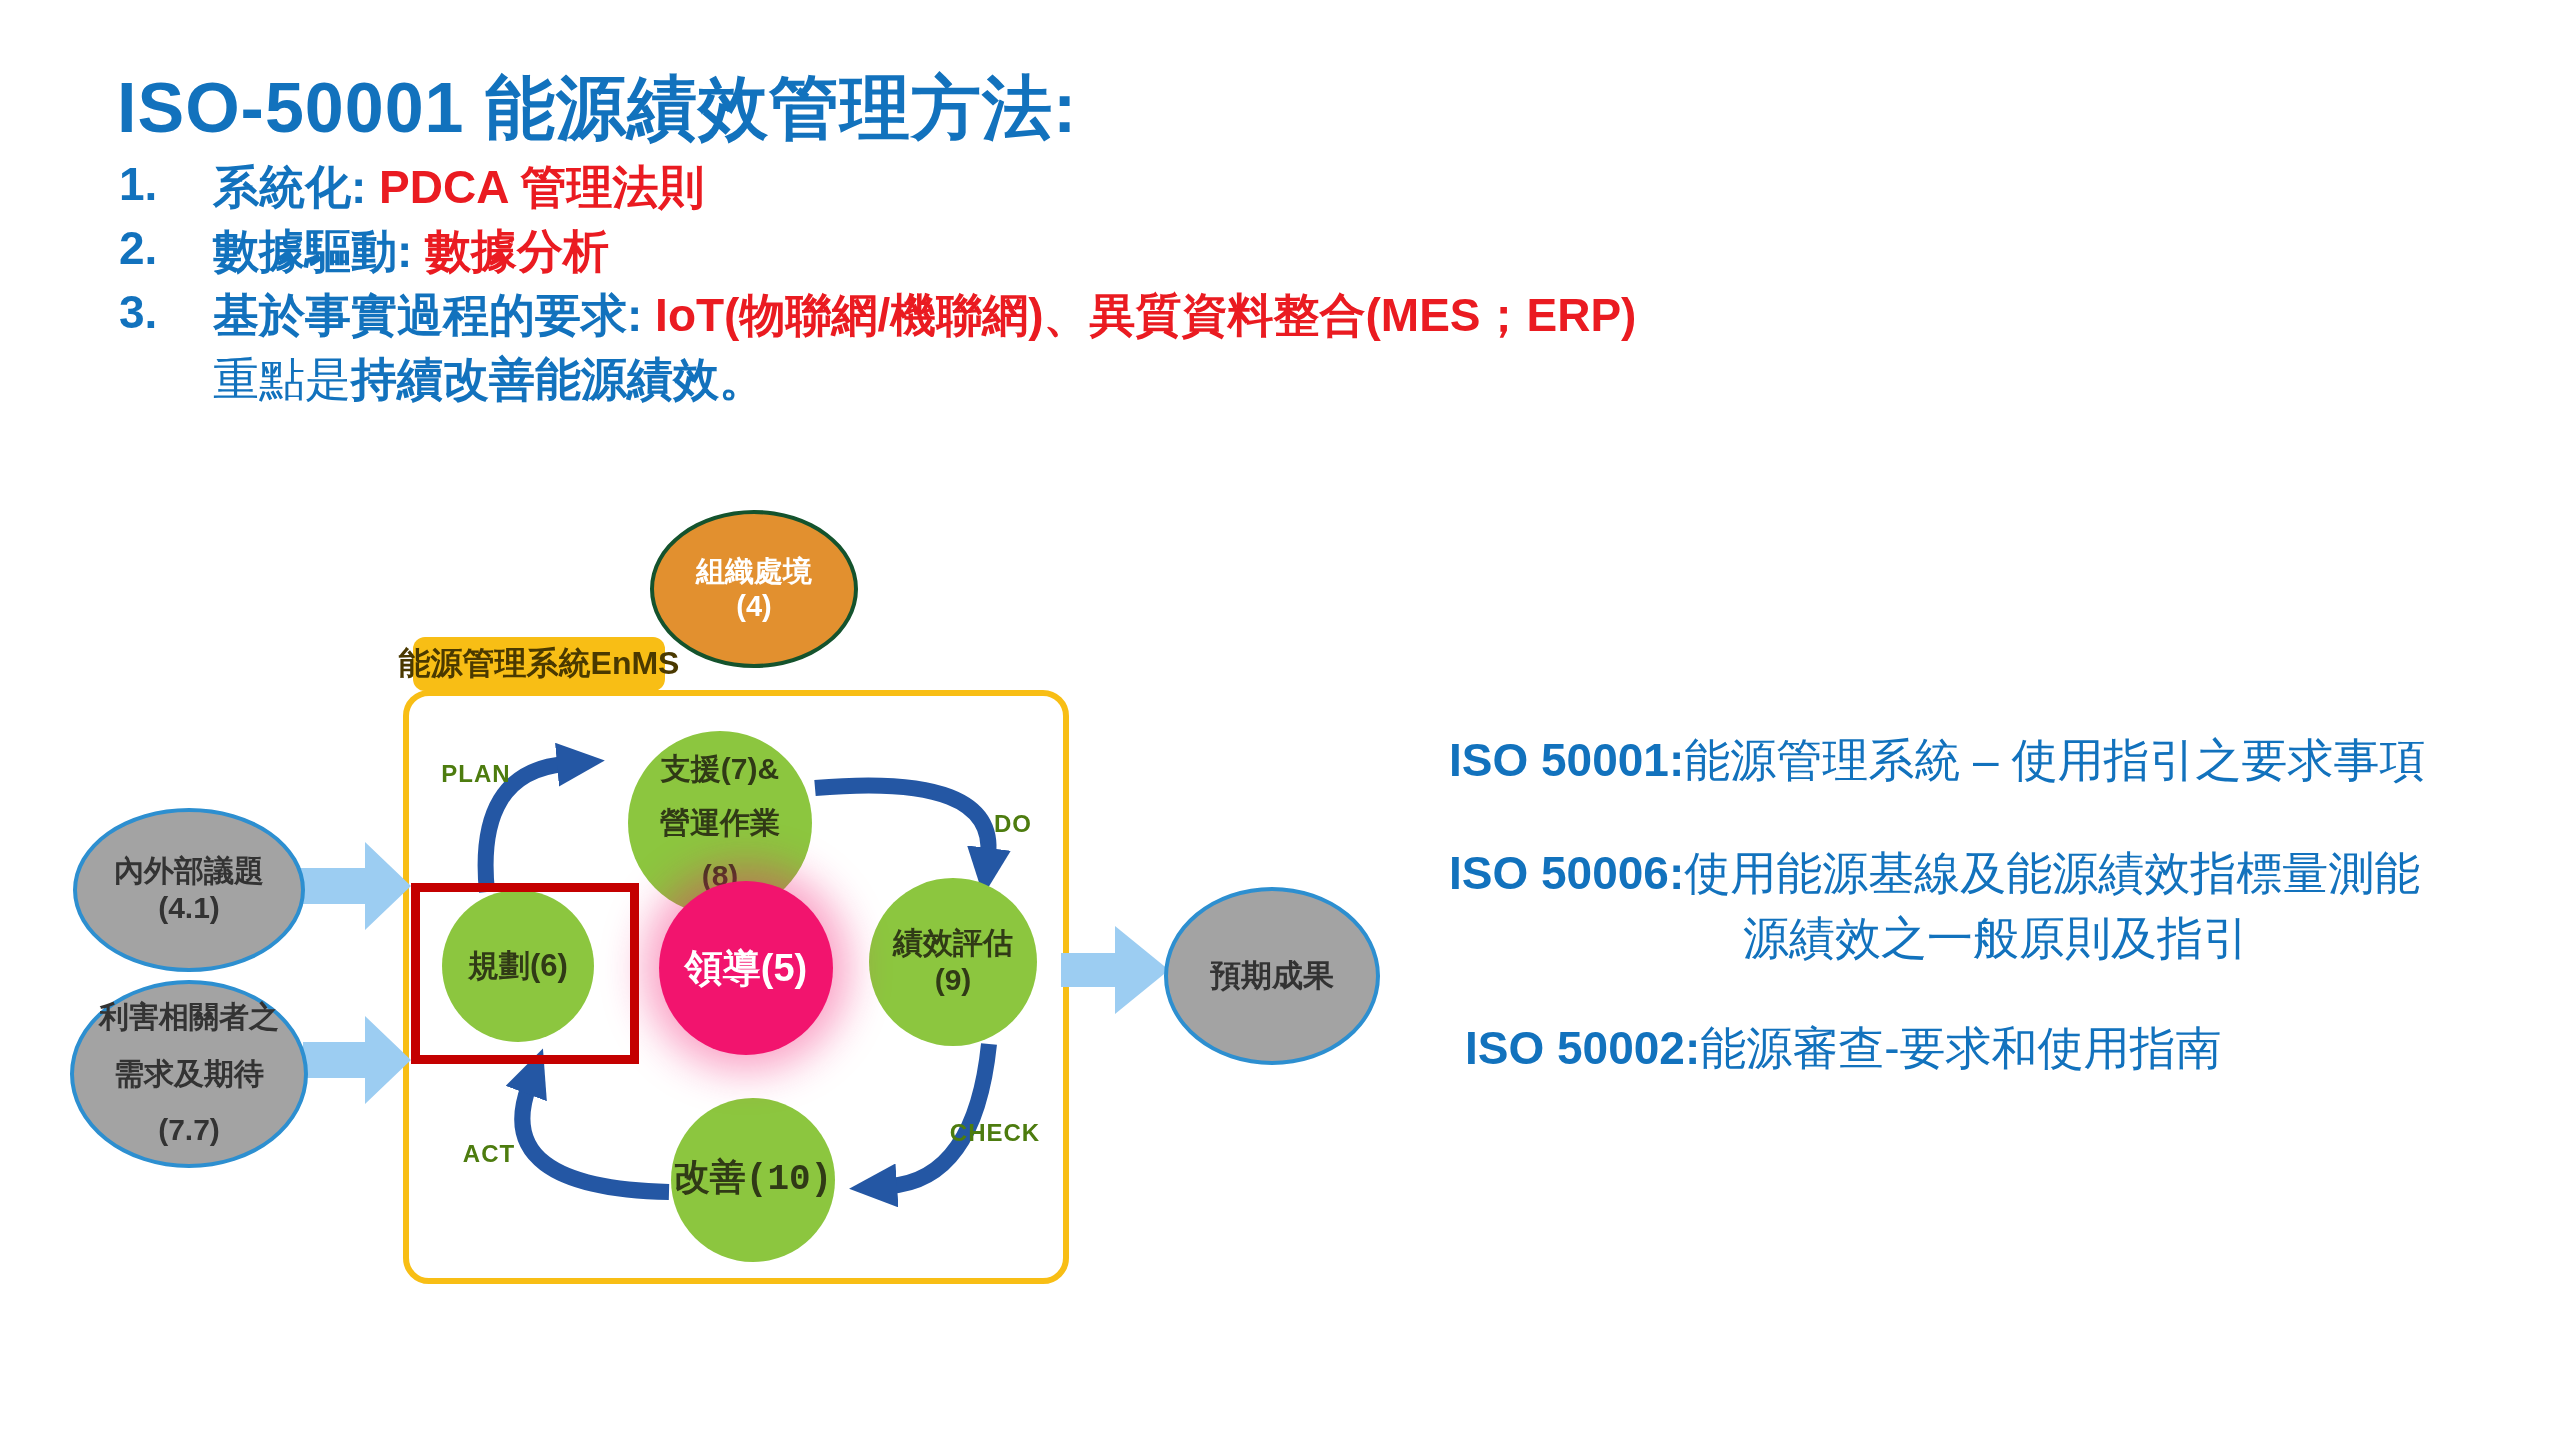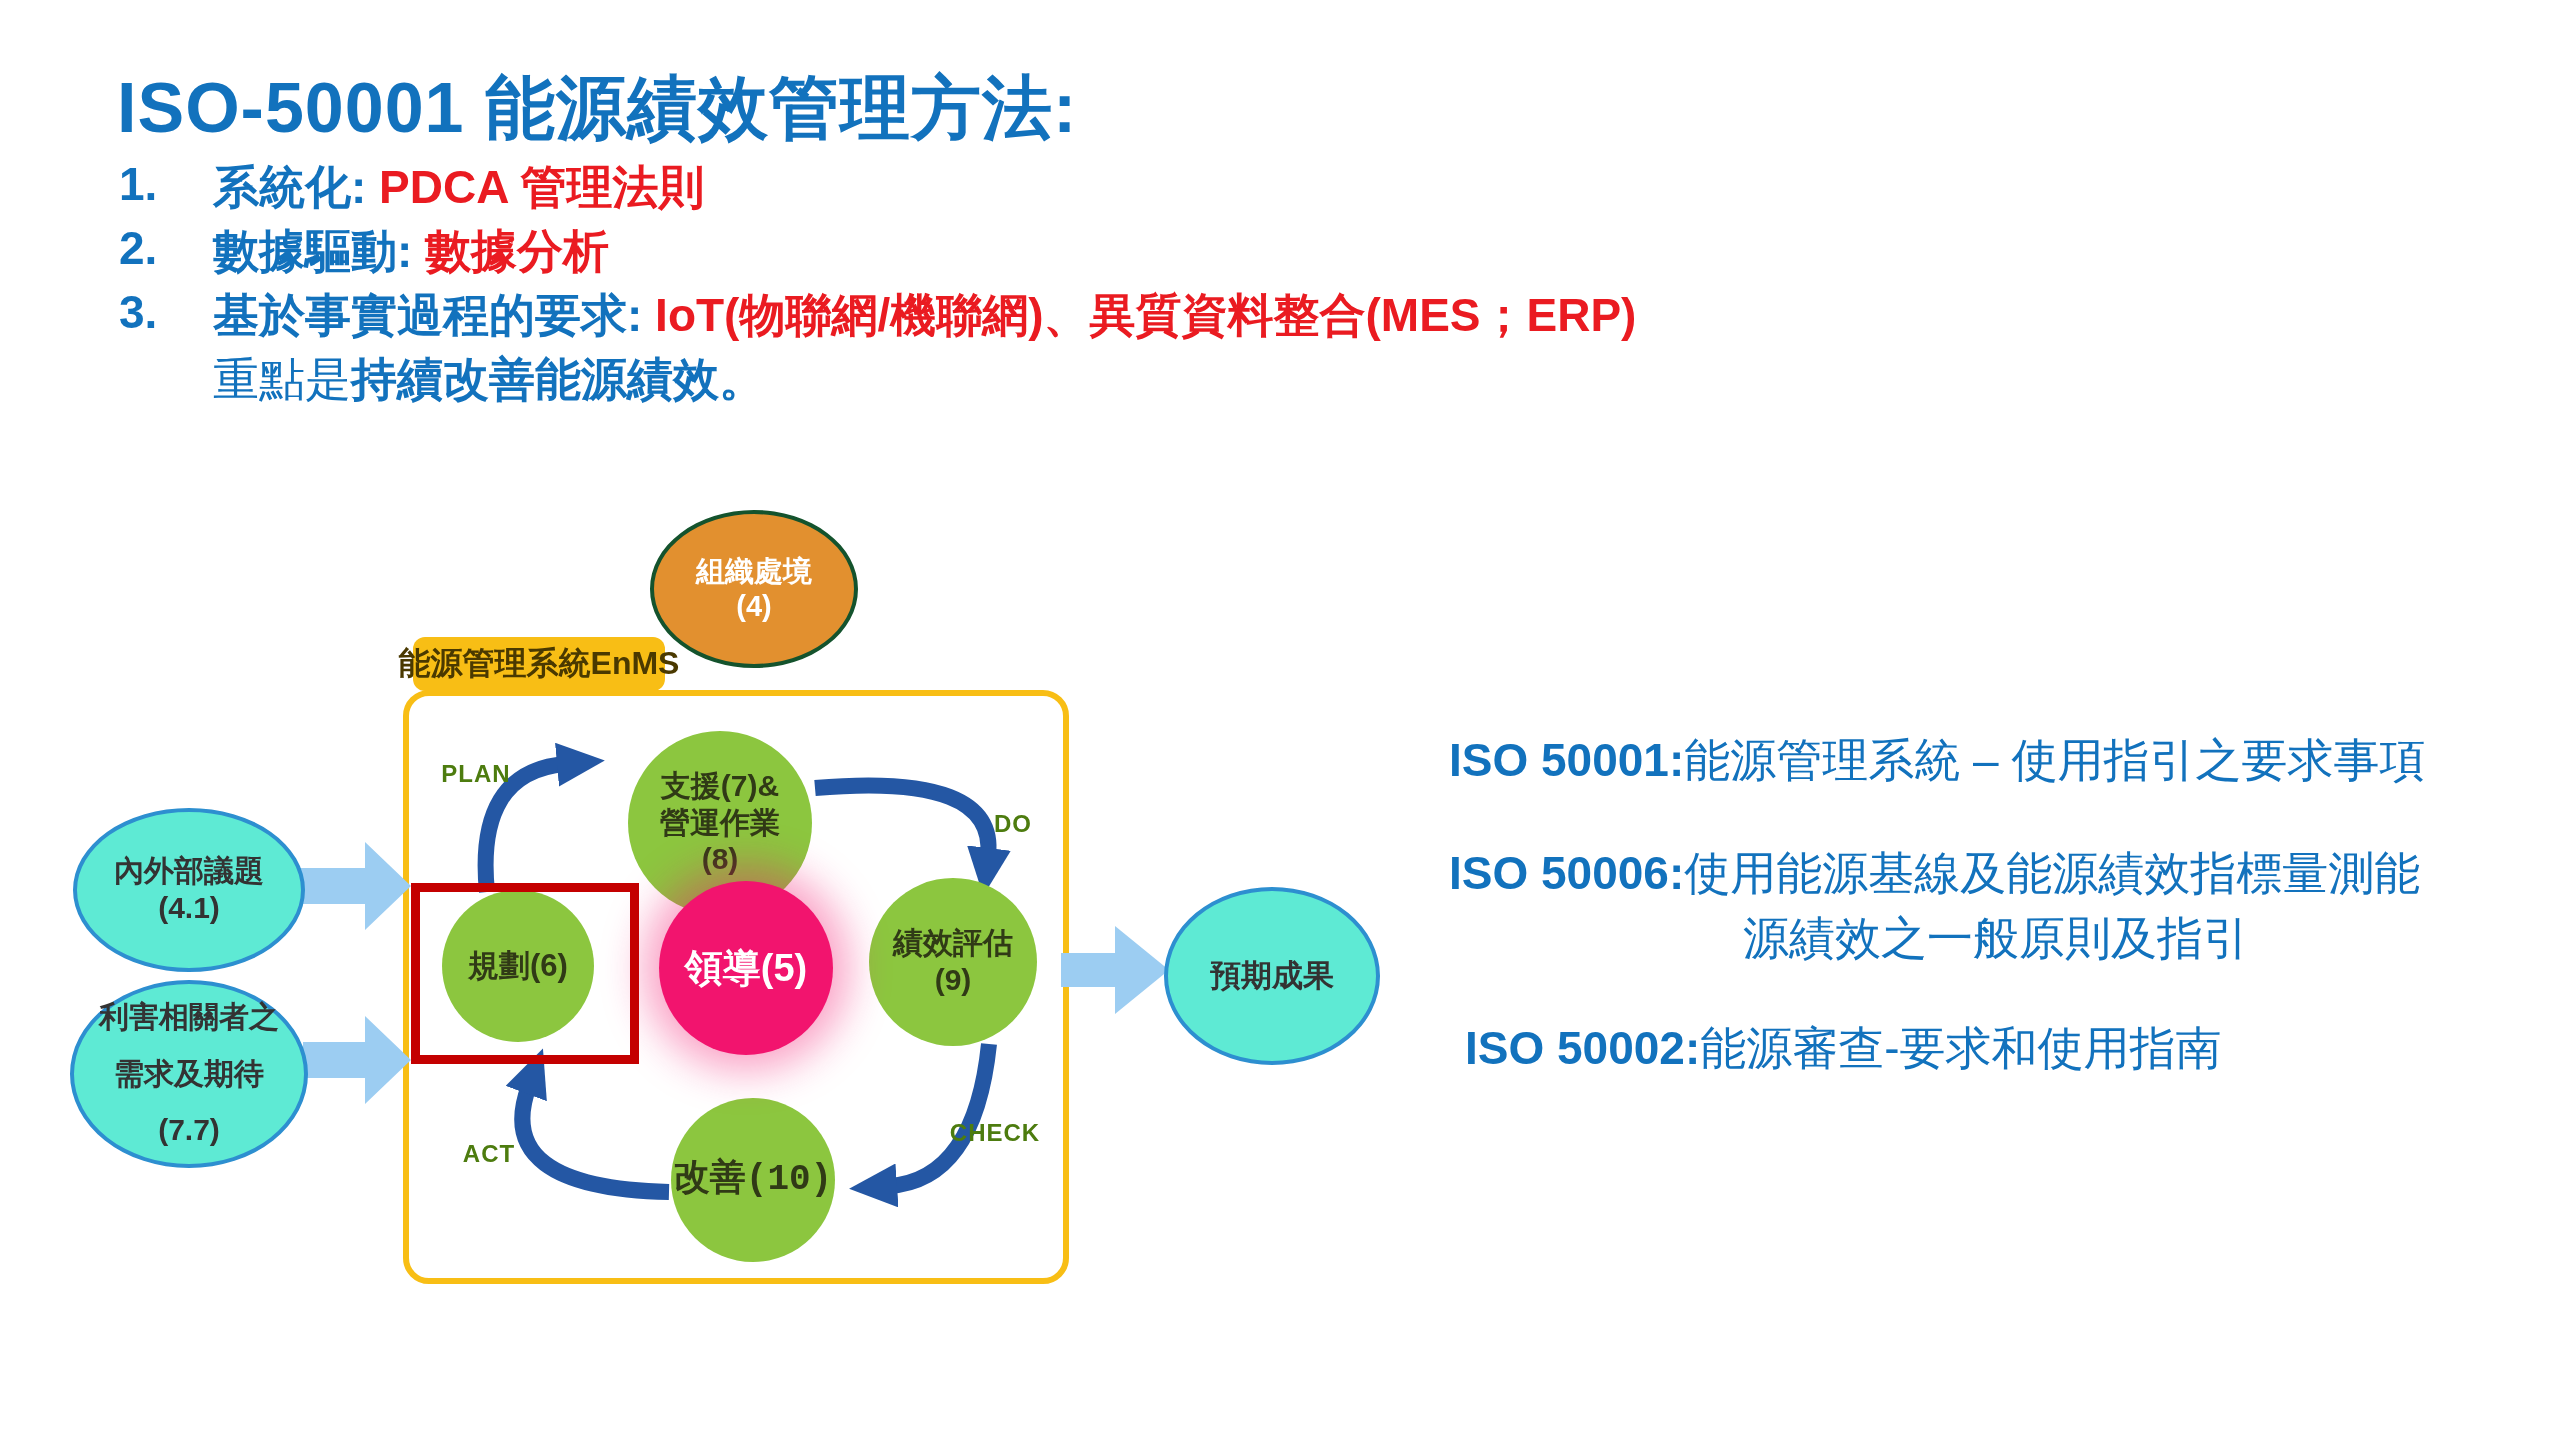--- a/index.html
+++ b/index.html
@@ -27,38 +27,38 @@
   .ellipse,.circle{
     position:absolute;border-radius:50%;
     display:flex;flex-direction:column;align-items:center;justify-content:center;
     text-align:center;font-weight:700;line-height:1.22;
   }
   .orange{
     left:637px;top:510px;width:200px;height:150px;
     background:#E2902F;border:4px solid #14532d;color:#ffffff;font-size:29px;
   }
   .lightblue{
-    background:#5eead4;border:4px solid #2D8FD0;color:#333333;font-size:30px;
+    background:#a3a3a3;border:4px solid #2D8FD0;color:#333333;font-size:30px;
   }
   .in1{left:60px;top:808px;width:224px;height:156px;}
   .in2{left:57px;top:980px;width:230px;height:180px;gap:20px;}
   .out1{left:1151px;top:887px;width:208px;height:170px;font-size:31px;}
 
   .enms-box{
     position:absolute;left:390px;top:690px;width:654px;height:582px;
     border:6px solid #F8BE15;border-radius:26px;background:transparent;
   }
   .enms-label{
     position:absolute;left:400px;top:637px;width:252px;height:54px;
     background:#F8BE15;border-radius:12px;color:#4A3900;font-size:32px;font-weight:700;
     display:flex;align-items:center;justify-content:center;white-space:nowrap;
   }
 
   .green{background:#8CC63F;color:#303a16;}
-  .c-support{left:615px;top:731px;width:184px;height:184px;font-size:30px;}
+  .c-support{left:615px;top:731px;width:184px;height:184px;font-size:30px;gap:17px;}
   .c-plan{left:429px;top:890px;width:152px;height:152px;font-size:31px;}
   .c-eval{left:856px;top:878px;width:168px;height:168px;font-size:30px;}
   .c-improve{left:658px;top:1098px;width:164px;height:164px;font-size:36px;font-family:Liberation Mono, monospace;}
   .c-lead{
     left:646px;top:881px;width:174px;height:174px;background:#F2146E;color:#ffffff;font-size:38px;
     box-shadow:0 0 42px 16px rgba(242,20,110,0.40);
   }
 
   .hl-rect{
     position:absolute;left:398px;top:883px;width:210px;height:163px;

